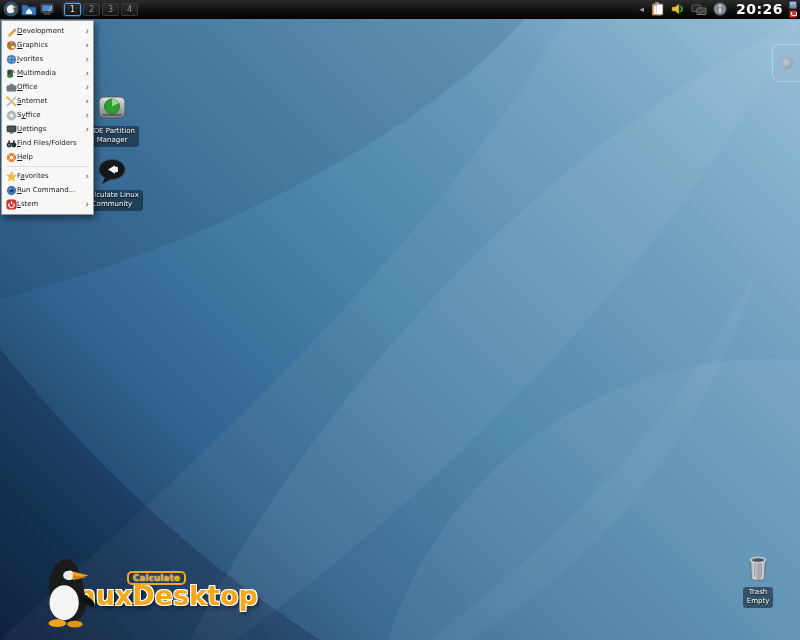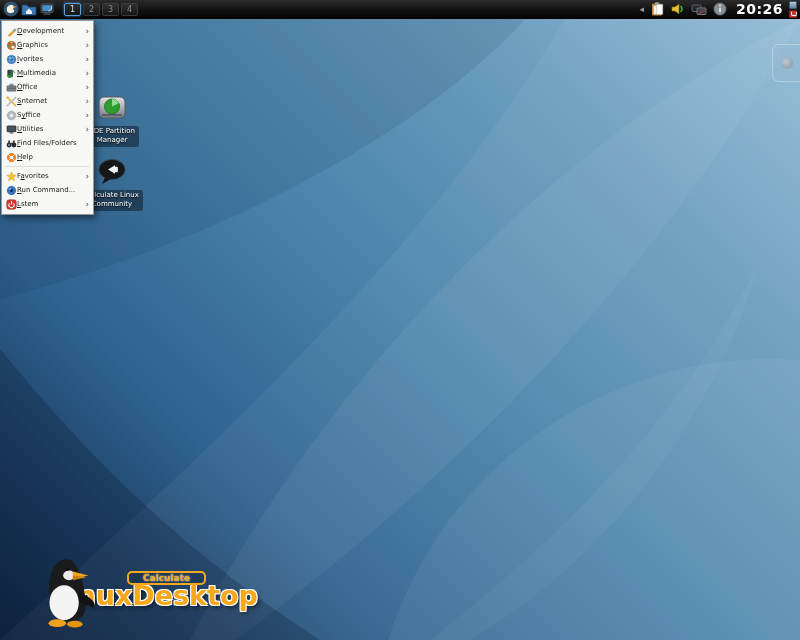--- a/index.html
+++ b/index.html
@@ -41,21 +41,21 @@
 
   
   .dicon{position:absolute;width:58px;display:flex;flex-direction:column;align-items:center;gap:2px;z-index:10;cursor:pointer;}
   .dicon svg{width:32px;height:32px;}
   .dlabel{background:rgba(15,28,40,.55);border-radius:3px;padding:1px 4px;color:#fff;font-size:7px;
     line-height:1.35;text-align:center;text-shadow:0 1px 1px rgba(0,0,0,.9);white-space:nowrap;}
 
   
   .penguin{position:absolute;left:30px;top:552px;width:78px;height:78px;z-index:5;}
   .brand-badge{position:absolute;left:127px;top:571px;z-index:5;font-size:9px;font-weight:bold;color:#f6a81c;
-    border:2px solid #f6a81c;border-radius:5px;padding:0 14px;background:rgba(20,35,55,.25);
+    border:2px solid #f6a81c;border-radius:5px;padding:0 4px;background:rgba(20,35,55,.25);
     text-shadow:0 0 2px #fff;}
   .brand-title{position:absolute;left:50px;top:580px;z-index:4;font-size:27px;font-weight:bold;color:#f6a81c;
     text-shadow:-1px -1px 0 #fff,1px -1px 0 #fff,-1px 1px 0 #fff,1px 1px 0 #fff,2px 3px 4px rgba(0,0,0,.55);}
 
   
   .toolbox{position:absolute;right:-10px;top:44px;width:36px;height:36px;z-index:6;
     background:rgba(150,185,210,.45);border:1px solid rgba(255,255,255,.3);border-radius:7px;}
   .toolbox i{position:absolute;left:8px;top:12px;width:12px;height:12px;border-radius:50%;
     background:radial-gradient(circle at 40% 40%,#c8ced4,#7e8890);opacity:.85;}
 </style>
@@ -216,21 +216,21 @@
       <span class="mi-label"><span>S</span><span class="mi-key">y</span><span>ffice</span></span>
       <span class="mi-arrow">›</span>
     </div>
 
     <div class="menu-item">
       <svg class="mi-icon" viewBox="0 0 12 12">
         <rect x="1" y="2" width="10" height="6.6" rx="0.8" fill="#2e3338" stroke="#5c6166" stroke-width="0.6"></rect>
         <rect x="2.2" y="3.1" width="7.6" height="4.4" fill="#4a5560"></rect>
         <rect x="4" y="9" width="4" height="1.4" fill="#55595e"></rect>
       </svg>
-      <span class="mi-label"><span></span><span class="mi-key">U</span><span>tilities</span></span>
+      <span class="mi-label"><span></span><span class="mi-key">U</span><span>ettings</span></span>
       <span class="mi-arrow">›</span>
     </div>
 
     <div class="menu-item">
       <svg class="mi-icon" viewBox="0 0 12 12">
         <circle cx="3.4" cy="7.6" r="2.7" fill="#26292c"></circle>
         <circle cx="8.6" cy="7.6" r="2.7" fill="#26292c"></circle>
         <rect x="2.4" y="2.4" width="2" height="3.4" rx="1" fill="#3c4045"></rect>
         <rect x="7.6" y="2.4" width="2" height="3.4" rx="1" fill="#3c4045"></rect>
         <rect x="5" y="5" width="2" height="1.6" fill="#3c4045"></rect>
@@ -307,20 +307,41 @@
       <path d="M9,21.5 L6,28 L15,23 Z" fill="#15181b"></path>
       <path d="M12,13.5 l7,-4.2 v8.4 z" fill="#f2f2f2"></path>
       <rect x="18.5" y="10.8" width="3.4" height="5.4" rx="1" fill="#f2f2f2"></rect>
     </svg>
     <div class="dlabel">
       <div>Calculate Linux</div>
       <div>Community</div>
     </div>
   </div>
 
+  <div class="dicon" style="left:729px;top:553px;">
+    <svg viewBox="0 0 32 32">
+      <defs>
+          <linearGradient id="tr-g" x1="0" y1="0" x2="1" y2="0">
+        <stop offset="0" stop-color="#8d9298"></stop>
+            <stop offset="0.25" stop-color="#d8dbde"></stop>
+        <stop offset="0.55" stop-color="#9aa0a6"></stop>
+            <stop offset="0.8" stop-color="#cfd3d6"></stop>
+            <stop offset="1" stop-color="#81878d"></stop>
+      </linearGradient>
+        </defs>
+      <path d="M8,7 h16 l-1.6,19 q-6.4,3.4 -12.8,0 Z" fill="url(#tr-g)" stroke="#5c6167" stroke-width="0.7"></path>
+      <ellipse cx="16" cy="7" rx="8" ry="2.8" fill="#aeb3b8" stroke="#d8dbde" stroke-width="0.8"></ellipse>
+      <ellipse cx="16" cy="7" rx="5.8" ry="1.8" fill="#4e545a"></ellipse>
+      <path d="M13,10 q-1,8 0,14 M19,10 q1,8 0,14" stroke="#757b81" stroke-width="0.7" fill="none"></path>
+    </svg>
+    <div class="dlabel">
+      <div>Trash</div>
+      <div>Empty</div>
+    </div>
+  </div>
 
   <div class="toolbox">
       <i></i>
     </div>
 
   <svg class="penguin" viewBox="0 0 80 80">
     <path d="M34,8 C22,12 18,28 20,46 C21,60 26,70 38,71 C52,72 58,64 57,52 C56,36 52,18 44,10 C41,7 37,7 34,8 Z" fill="#191b1d"></path>
     <path d="M52,42 C62,46 68,52 66,56 C60,57 50,52 47,46 Z" fill="#111315"></path>
     <ellipse cx="35" cy="52" rx="15" ry="18" fill="#f4f4f2"></ellipse>
     <ellipse cx="40" cy="24" rx="6" ry="5" fill="#e9e9e7"></ellipse>

